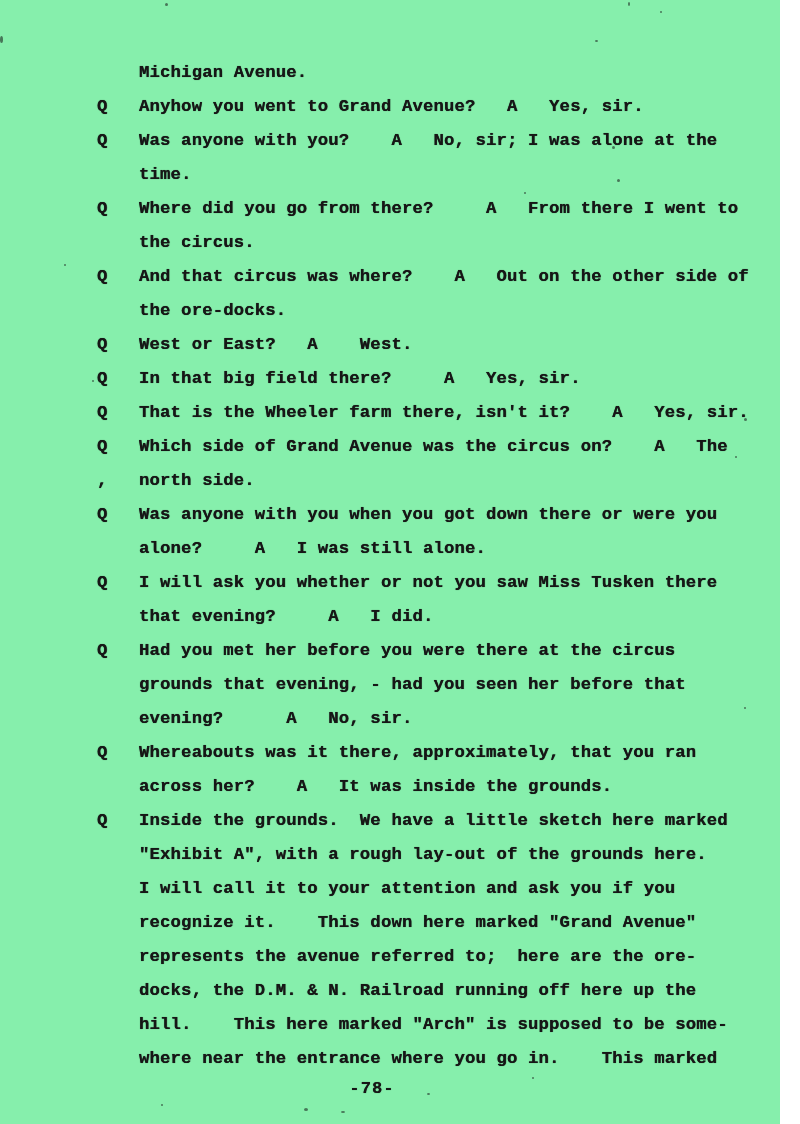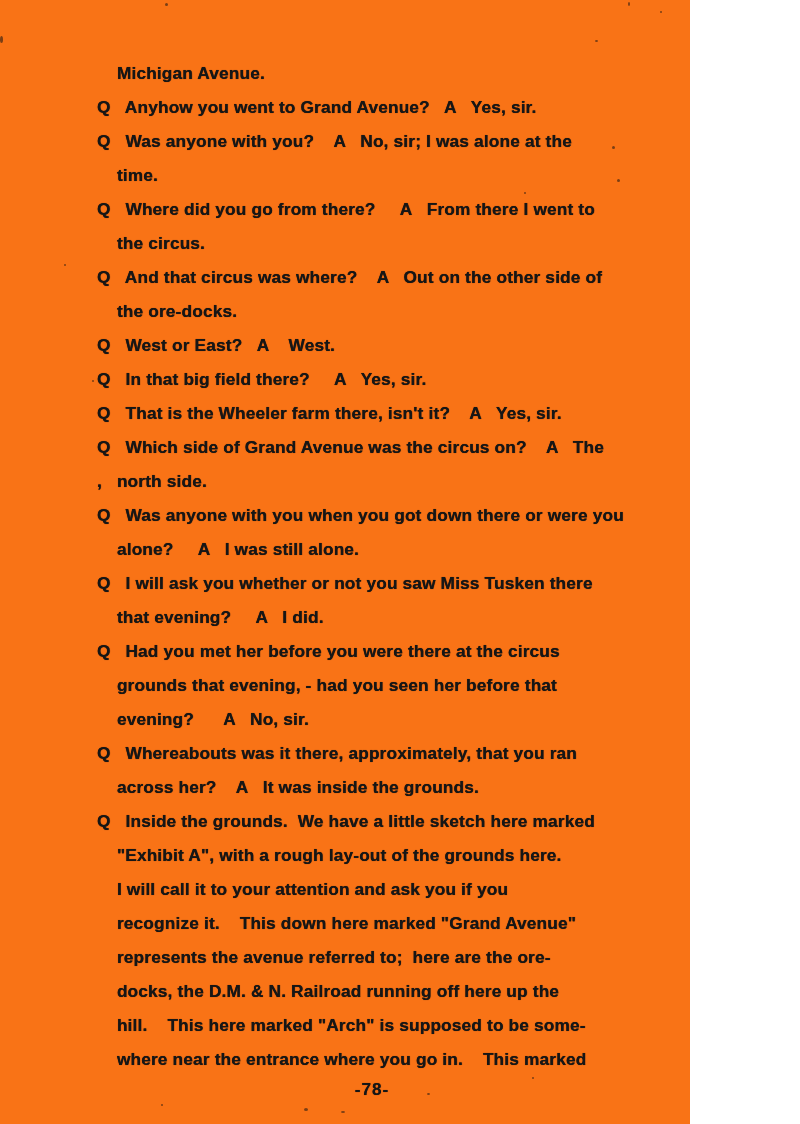--- a/index.html
+++ b/index.html
@@ -2,25 +2,25 @@
 <html><head>
 <meta charset="utf-8">
 <style>
   html, body {
     margin: 0;
     padding: 0;
     background: #ffffff;
   }
   .page {
     position: relative;
-    width: 690px;
+    width: 780px;
     height: 1124px;
-    background: #f97316;
+    background: #86efac;
     overflow: hidden;
-    font-family: Liberation Sans, sans-serif;
+    font-family: Liberation Mono, monospace;
     color: #161616;
   }
   .transcript {
     position: absolute;
     left: 97px;
     top: 56px;
     white-space: pre;
     font-size: 17.2px;
     line-height: 34px;
     font-weight: 700;

